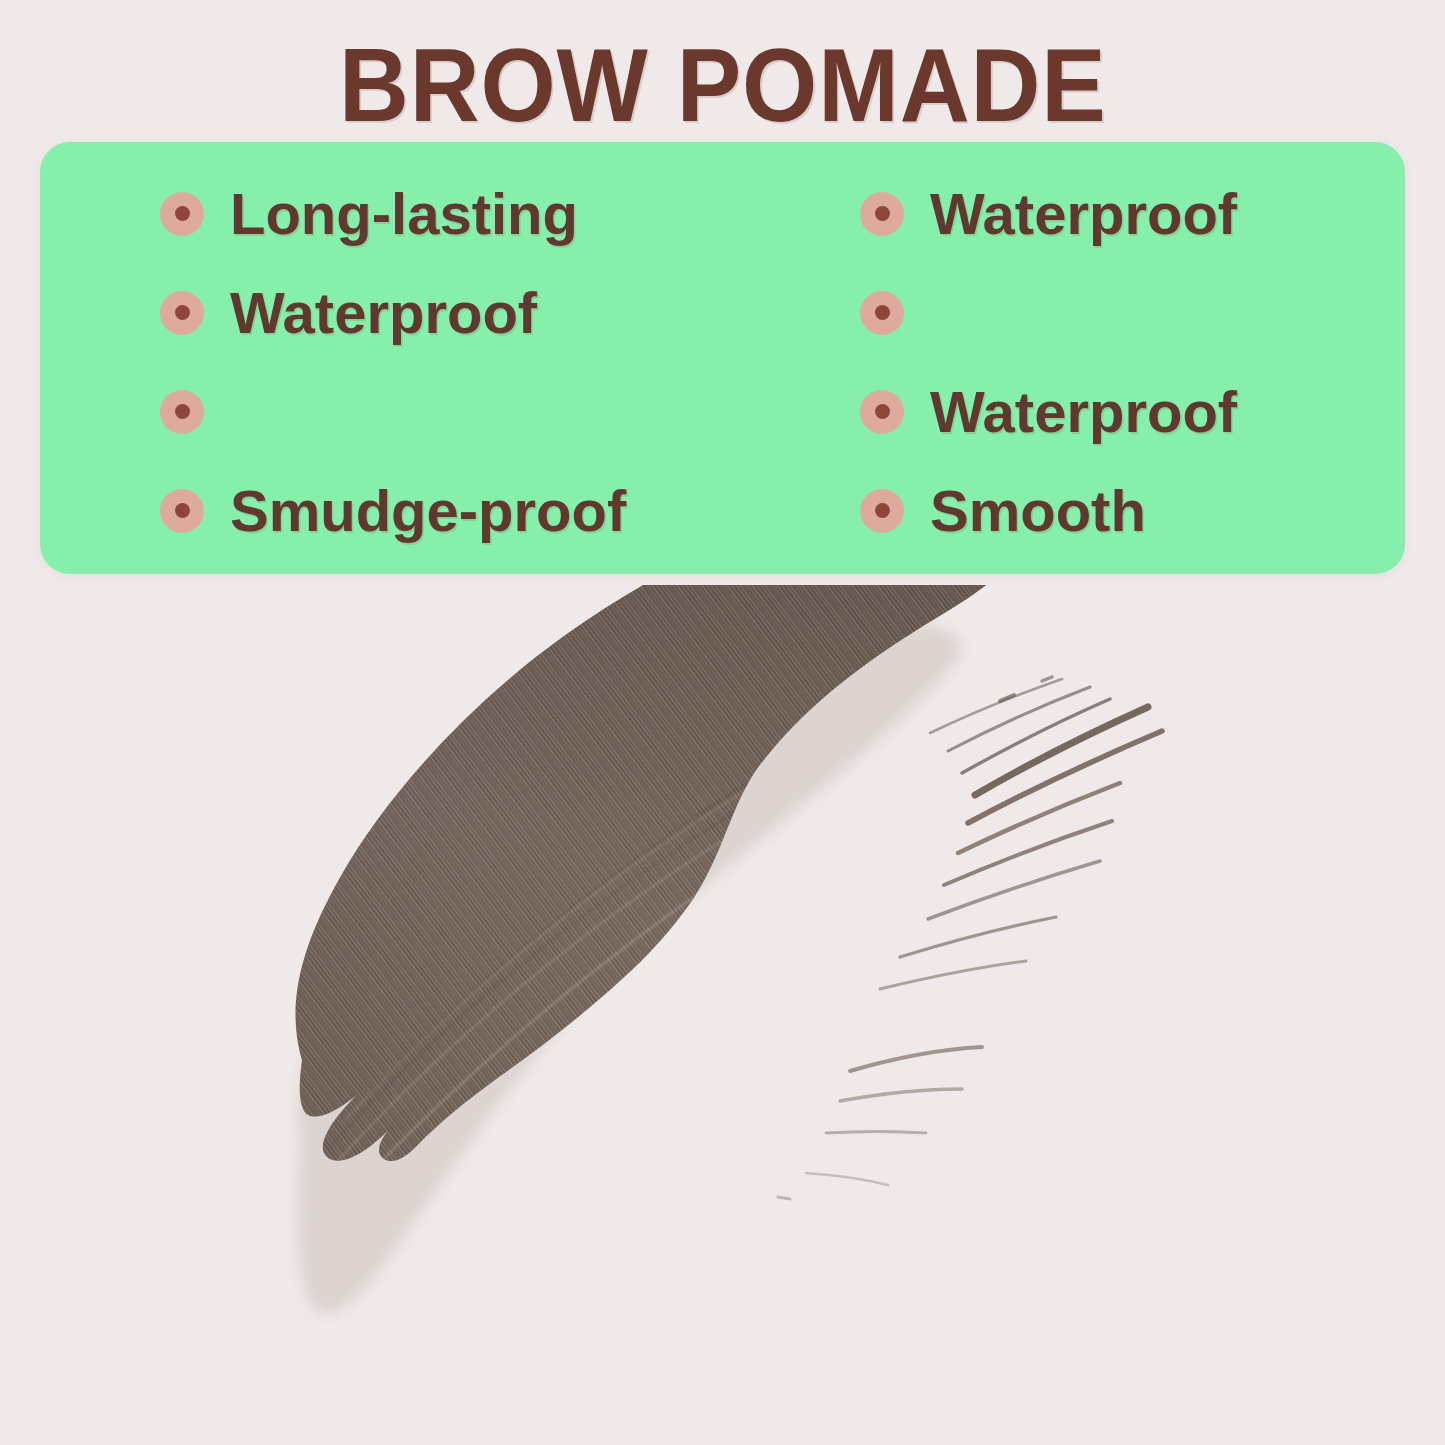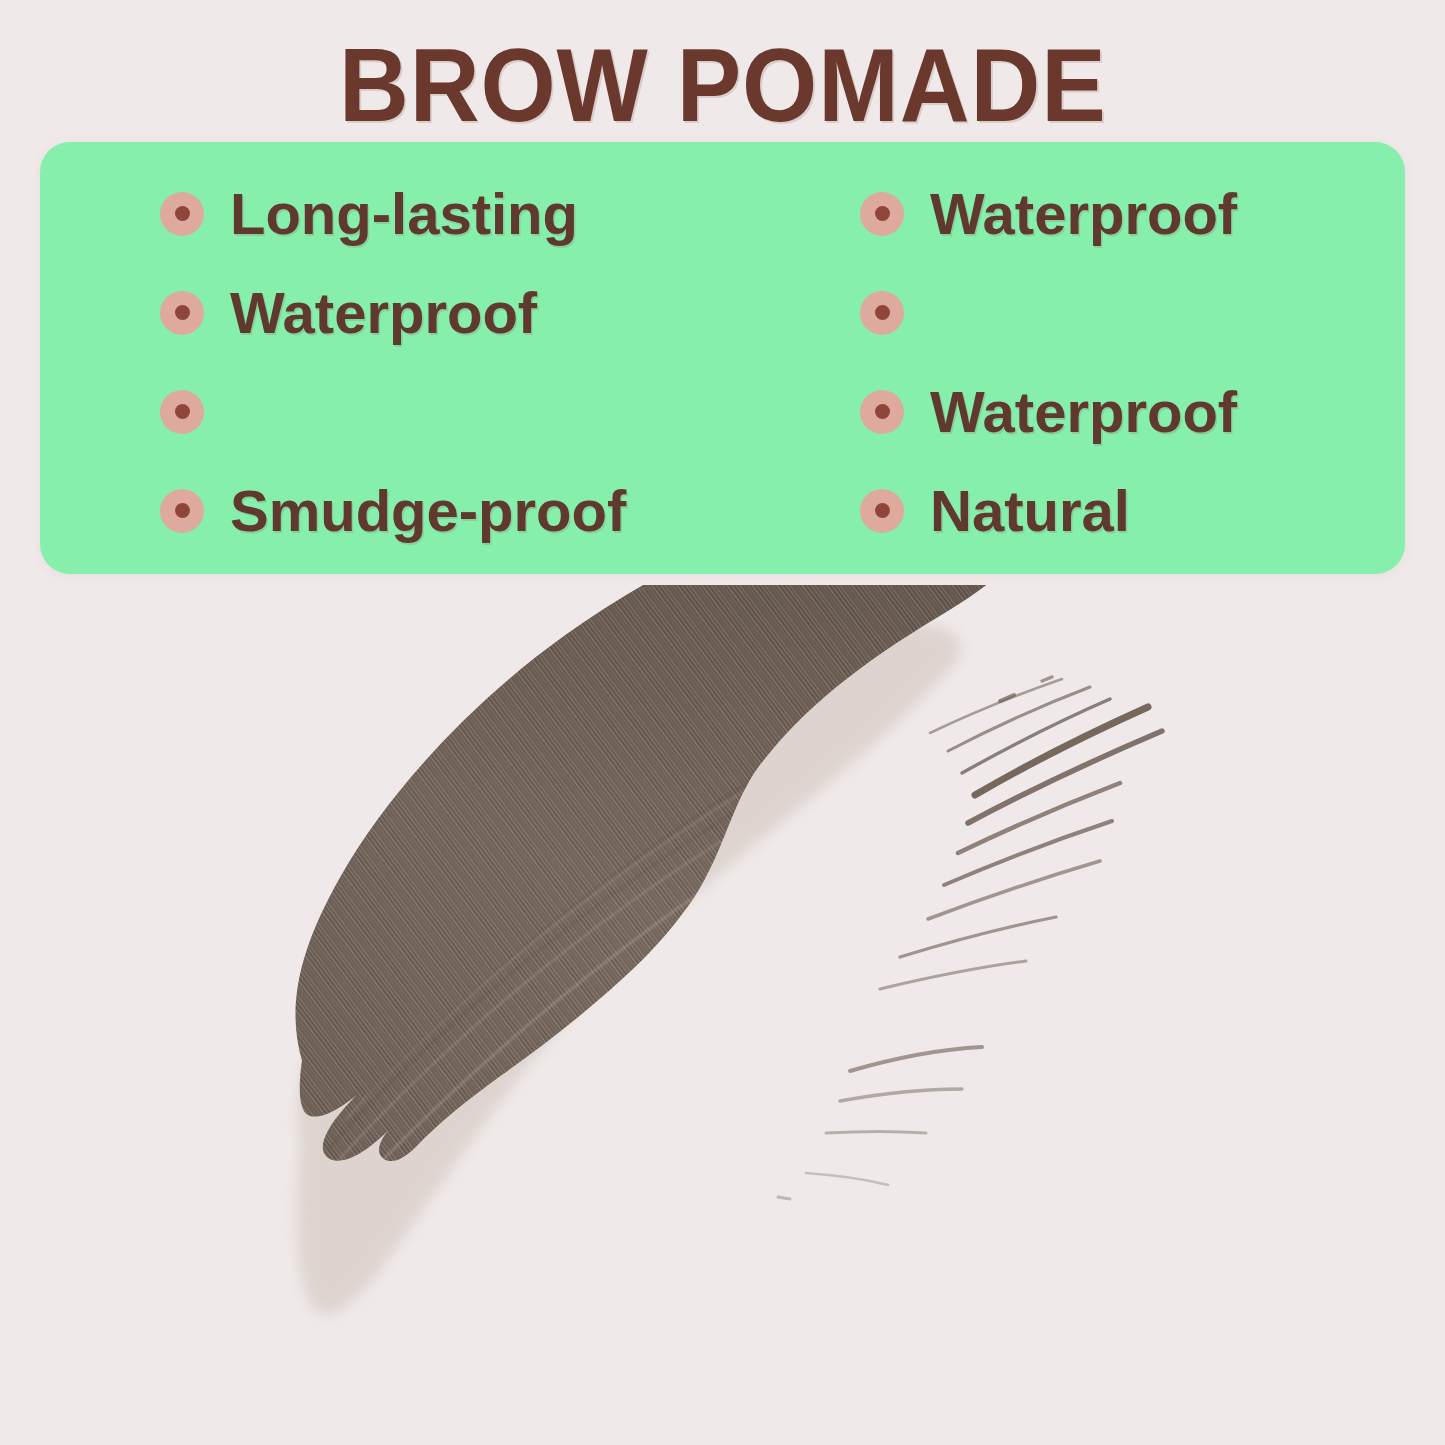--- a/index.html
+++ b/index.html
@@ -150,21 +150,21 @@
       <span class="bullet"></span>
       <span class="feature-label">Waterproof</span>
     </div>
 
     <div class="feature-item col-left">
       <span class="bullet"></span>
       <span class="feature-label">Smudge-proof</span>
     </div>
     <div class="feature-item col-right">
       <span class="bullet"></span>
-      <span class="feature-label">Natural</span>
+      <span class="feature-label">Smooth</span>
     </div>
 
   </div>
 </div>
 
 <div class="swatch-stage">
   <svg class="swatch-svg" viewBox="0 0 1445 860" xmlns="http://www.w3.org/2000/svg">
     <defs>
 
       <linearGradient id="bodyGrad" x1="0.15" y1="0.95" x2="0.88" y2="0.05">

